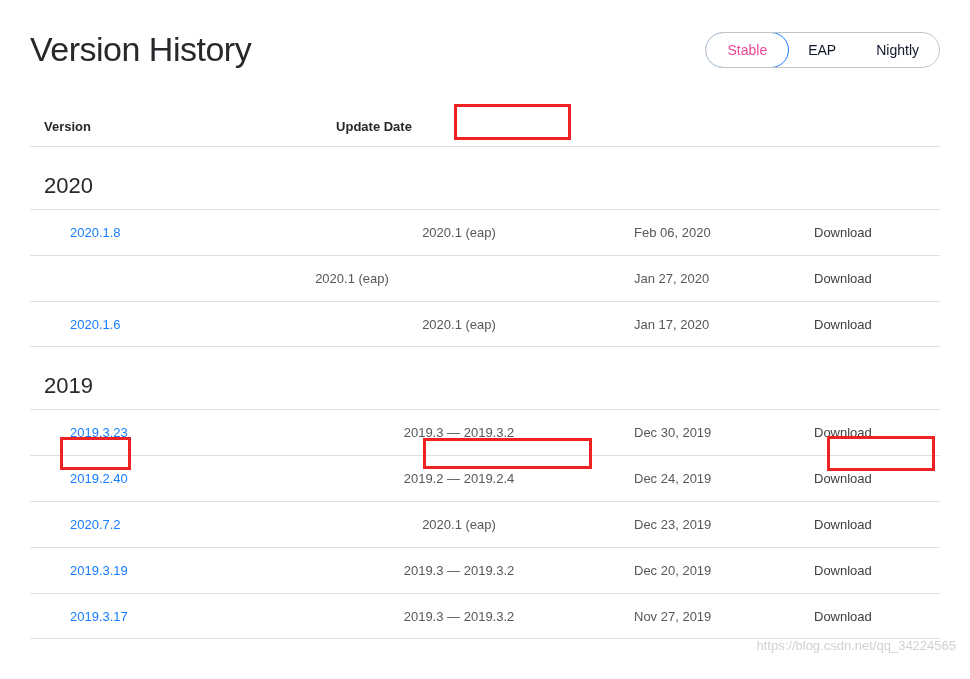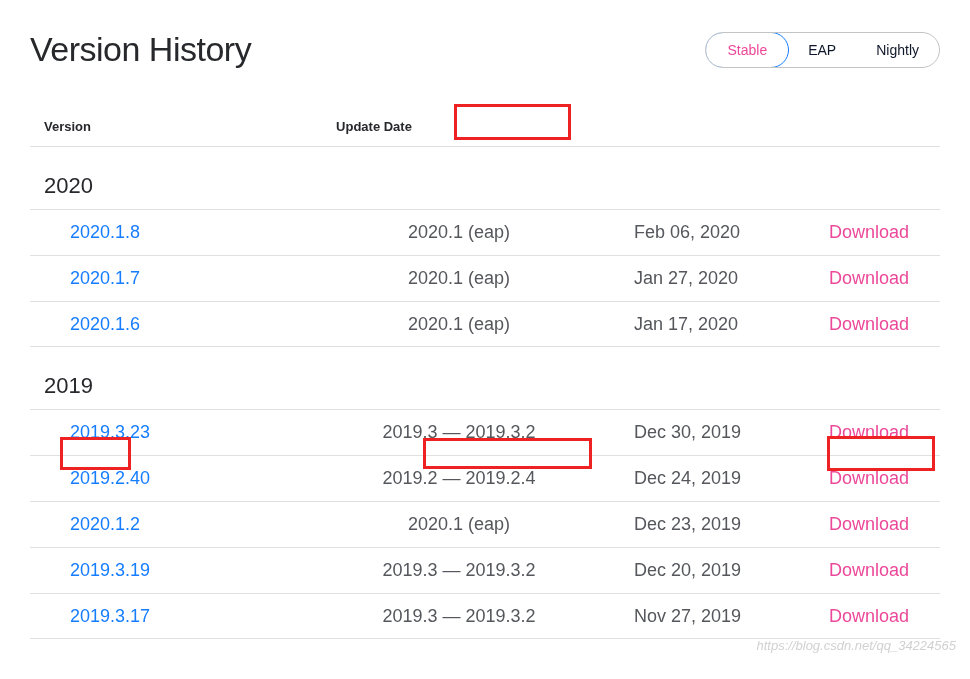--- a/index.html
+++ b/index.html
@@ -70,39 +70,38 @@
     font-size: 22px;
     font-weight: 400;
     padding: 26px 14px 10px 14px;
   }
   .row {
     display: flex;
     align-items: center;
     height: 46px;
     padding: 0 16px 0 40px;
     border-top: 1px solid #e0e0e0;
-    font-size: 18px;
+    font-size: 13px;
   }
   .row:last-child { border-bottom: 1px solid #e0e0e0; }
   .row .version-link { width: 214px; flex-shrink: 0; color: #167dff; cursor: pointer; }
   .row .compat-cell  { flex: 1; text-align: center; color: #55575c; }
   .row .date-cell    { width: 180px; color: #55575c; flex-shrink: 0; }
-  .row .download-cell{ width: 110px; text-align: center; color: #ec4899; cursor: pointer; flex-shrink: 0; }
+  .row .download-cell{ width: 110px; text-align: left; color: #404040; cursor: pointer; flex-shrink: 0; }
   .hl-box {
     position: absolute;
     border: 3px solid #e22;
     pointer-events: none;
   }
   .watermark {
     position: absolute;
     bottom: 6px;
     right: 14px;
     font-size: 13px;
     color: rgba(150,150,150,0.45);
-    font-style: italic;
   }
 </style>
 </head>
 <body>
 
 <div class="header-row">
   <div class="page-title">Version History</div>
   <div class="channel-tabs">
     <div class="channel-tab active">Stable</div>
     <div class="channel-tab">EAP</div>
@@ -118,21 +117,20 @@
 
 <div>
   <div class="year-head">2020</div>
   <div class="row">
     <div class="version-link">2020.1.8</div>
     <div class="compat-cell">2020.1 (eap)</div>
     <div class="date-cell">Feb 06, 2020</div>
     <div class="download-cell">Download</div>
   </div>
   <div class="row">
-    <div class="version-link">2020.1.7</div>
     <div class="compat-cell">2020.1 (eap)</div>
     <div class="date-cell">Jan 27, 2020</div>
     <div class="download-cell">Download</div>
   </div>
   <div class="row">
     <div class="version-link">2020.1.6</div>
     <div class="compat-cell">2020.1 (eap)</div>
     <div class="date-cell">Jan 17, 2020</div>
     <div class="download-cell">Download</div>
   </div>
@@ -146,21 +144,21 @@
     <div class="date-cell">Dec 30, 2019</div>
     <div class="download-cell">Download</div>
   </div>
   <div class="row">
     <div class="version-link">2019.2.40</div>
     <div class="compat-cell">2019.2 — 2019.2.4</div>
     <div class="date-cell">Dec 24, 2019</div>
     <div class="download-cell">Download</div>
   </div>
   <div class="row">
-    <div class="version-link">2020.1.2</div>
+    <div class="version-link">2020.7.2</div>
     <div class="compat-cell">2020.1 (eap)</div>
     <div class="date-cell">Dec 23, 2019</div>
     <div class="download-cell">Download</div>
   </div>
   <div class="row">
     <div class="version-link">2019.3.19</div>
     <div class="compat-cell">2019.3 — 2019.3.2</div>
     <div class="date-cell">Dec 20, 2019</div>
     <div class="download-cell">Download</div>
   </div>

